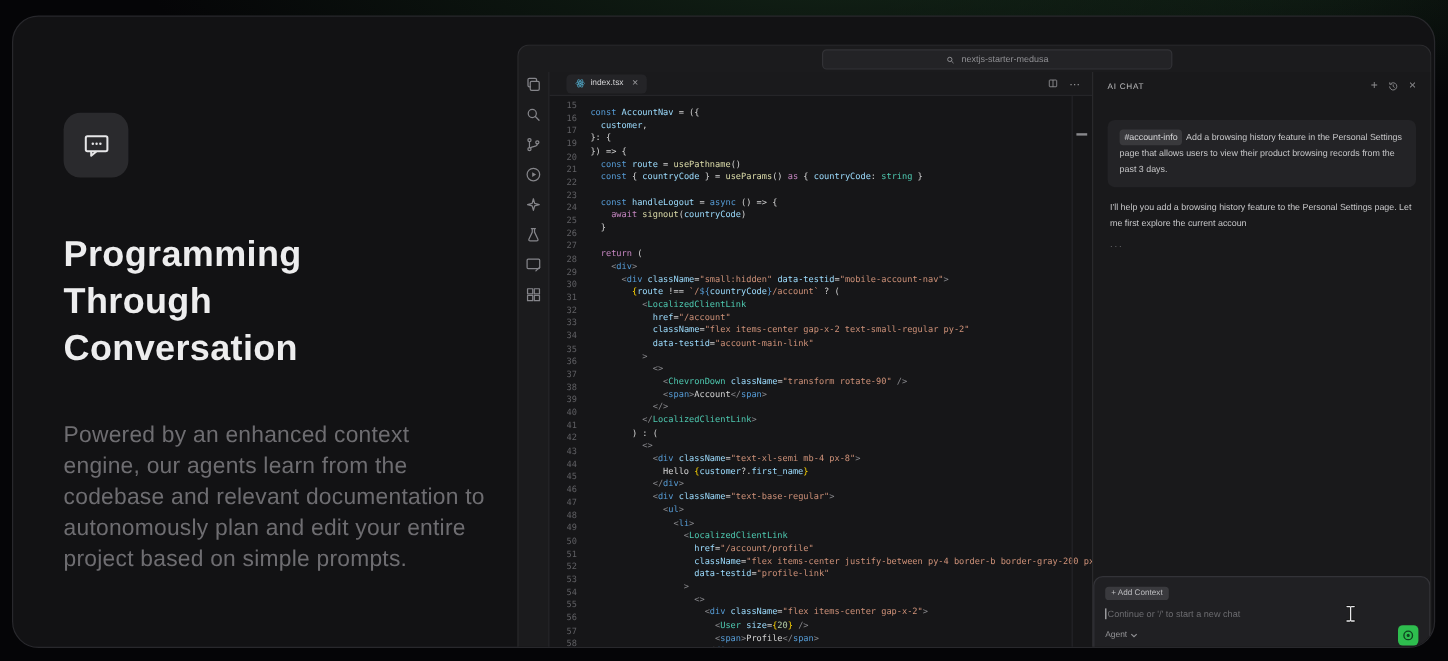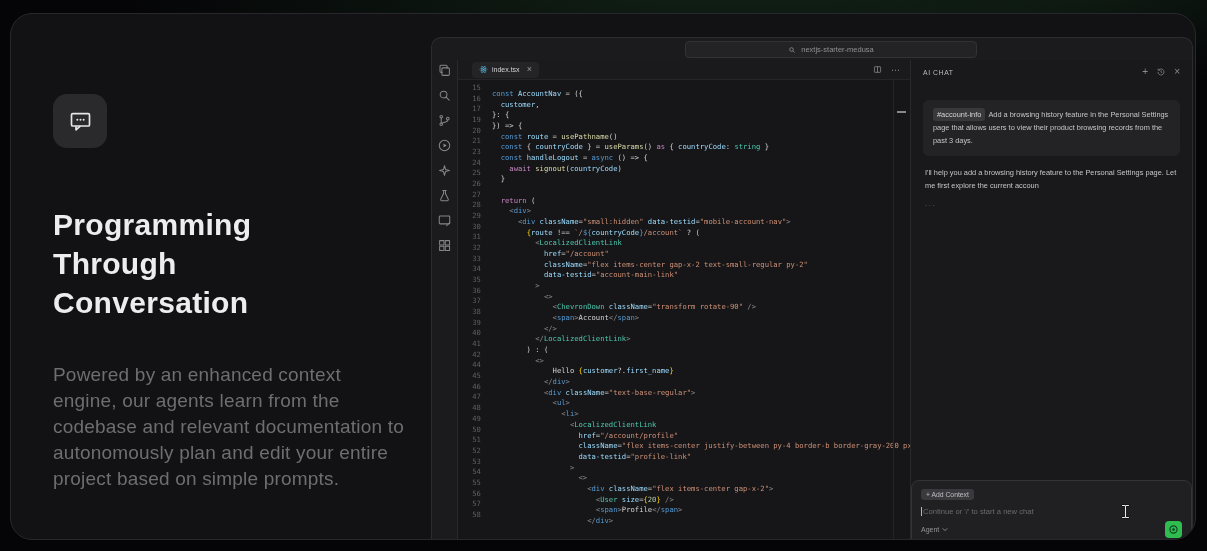--- a/index.html
+++ b/index.html
@@ -13,21 +13,21 @@
     font-family:"Liberation Sans", sans-serif;
   }
   .card {
     position:absolute; left:10px; top:13px; width:1186px; height:527px;
     border-radius:22px; background:#121214; border:1px solid #28282c; overflow:hidden;
   }
   
   .hero { position:absolute; left:42px; top:80px; width:370px; }
   .hero-tile { width:54px; height:54px; border-radius:14px; background:#2a2a2d;
     display:flex; align-items:center; justify-content:center; }
-  .hero-title { margin-top:57px; font-size:30px; line-height:39px; font-weight:700;
+  .hero-title { margin-top:45px; font-size:30px; line-height:39px; font-weight:700;
     color:#ededee; max-width:240px; letter-spacing:.3px; }
   .hero-desc { margin-top:40px; font-size:19px; line-height:26px; color:#6e6d71;
     max-width:356px; letter-spacing:.2px; }
   
   .window { position:absolute; left:420px; top:23px; width:762px; height:512px;
     background:#1b1b1d; border:1px solid #2d2d30; border-bottom:none;
     border-radius:10px 10px 0 0; overflow:hidden; display:flex; flex-direction:column; }
   .topbar { height:22px; position:relative; flex:0 0 22px; }
   .searchbar { position:absolute; left:253px; top:3px; width:292px; height:17px;
     background:#232326; border:1px solid #323236; border-radius:4px;
@@ -216,20 +216,25 @@
                 <span class="ln">20</span>
                 <span class="ct"><span class="tk-p">  </span><span class="tk-c">const </span><span class="tk-v">route</span><span class="tk-p"> = </span><span class="tk-f">usePathname</span><span class="tk-p">()</span></span>
               </div>
               <div class="cl">
                 <span class="bulb"></span>
                 <span class="ln">21</span>
                 <span class="ct"><span class="tk-p">  </span><span class="tk-c">const </span><span class="tk-p">{ </span><span class="tk-v">countryCode</span><span class="tk-p"> } = </span><span class="tk-f">useParams</span><span class="tk-p">() </span><span class="tk-k">as</span><span class="tk-p"> { </span><span class="tk-v">countryCode</span><span class="tk-p">: </span><span class="tk-t">string</span><span class="tk-p"> }</span></span>
               </div>
               <div class="cl">
                 <span class="bulb"></span>
+                <span class="ln">22</span>
+                <span class="ct"></span>
+              </div>
+              <div class="cl">
+                <span class="bulb"></span>
                 <span class="ln">23</span>
                 <span class="ct"><span class="tk-p">  </span><span class="tk-c">const </span><span class="tk-v">handleLogout</span><span class="tk-p"> = </span><span class="tk-c">async</span><span class="tk-p"> () =&gt; {</span></span>
               </div>
               <div class="cl">
                 <span class="bulb"></span>
                 <span class="ln">24</span>
                 <span class="ct"><span class="tk-p">    </span><span class="tk-k">await </span><span class="tk-f">signout</span><span class="tk-p">(</span><span class="tk-v">countryCode</span><span class="tk-p">)</span></span>
               </div>
               <div class="cl">
                 <span class="bulb"></span>
@@ -313,20 +318,25 @@
               </div>
               <div class="cl">
                 <span class="bulb"></span>
                 <span class="ln">41</span>
                 <span class="ct"><span class="tk-p">        ) : (</span></span>
               </div>
               <div class="cl">
                 <span class="bulb"></span>
                 <span class="ln">42</span>
                 <span class="ct"><span class="tk-p">          </span><span class="tk-g">&lt;&gt;</span></span>
+              </div>
+              <div class="cl">
+                <span class="bulb"></span>
+                <span class="ln">43</span>
+                <span class="ct"><span class="tk-p">            </span><span class="tk-g">&lt;</span><span class="tk-c">div</span><span class="tk-p"> </span><span class="tk-v">className</span><span class="tk-p">=</span><span class="tk-s">"text-xl-semi mb-4 px-8"</span><span class="tk-g">&gt;</span></span>
               </div>
               <div class="cl">
                 <span class="bulb"></span>
                 <span class="ln">44</span>
                 <span class="ct"><span class="tk-p">              Hello </span><span class="tk-b">{</span><span class="tk-v">customer</span><span class="tk-p">?.</span><span class="tk-v">first_name</span><span class="tk-b">}</span></span>
               </div>
               <div class="cl">
                 <span class="bulb"></span>
                 <span class="ln">45</span>
                 <span class="ct"><span class="tk-p">            </span><span class="tk-g">&lt;/</span><span class="tk-c">div</span><span class="tk-g">&gt;</span></span>

